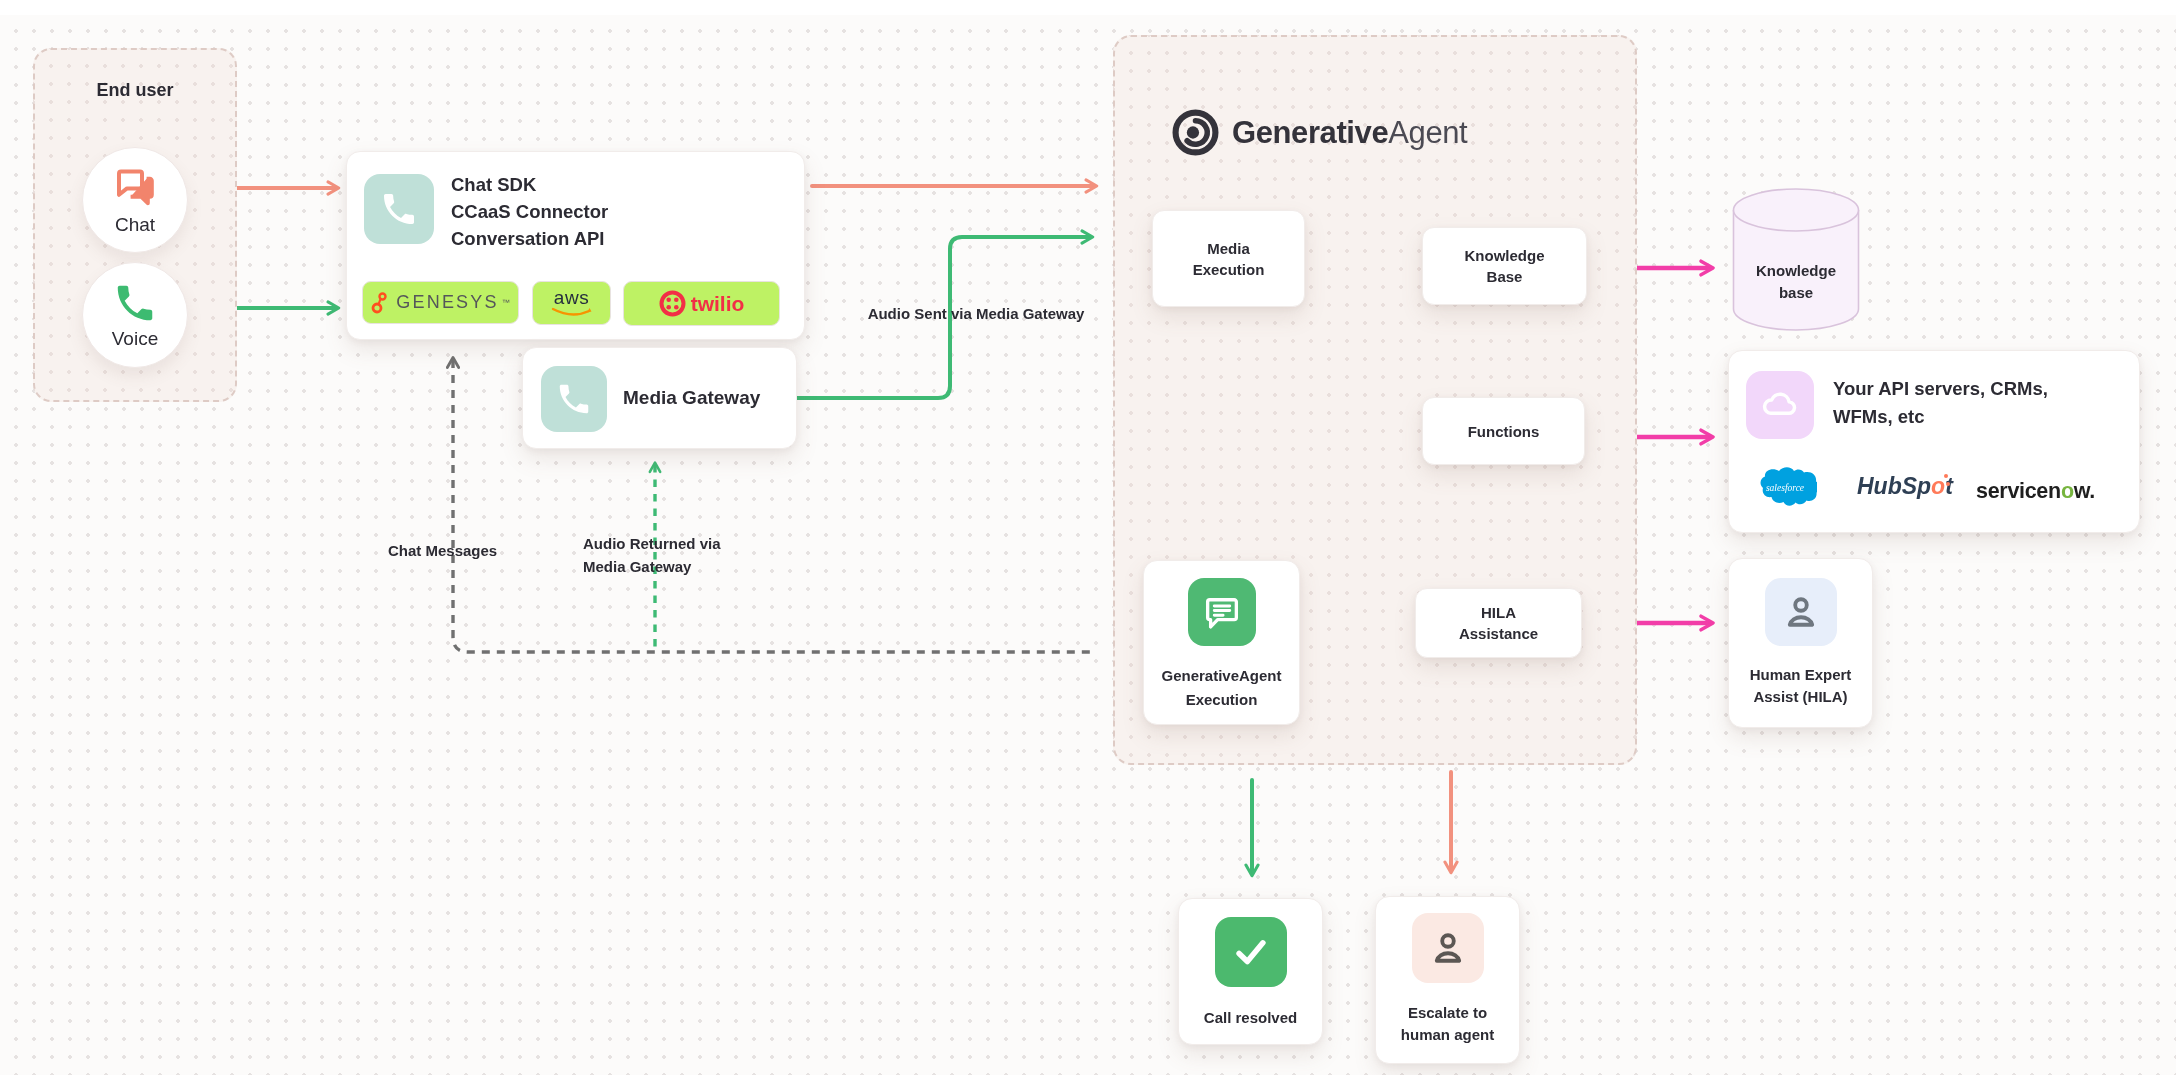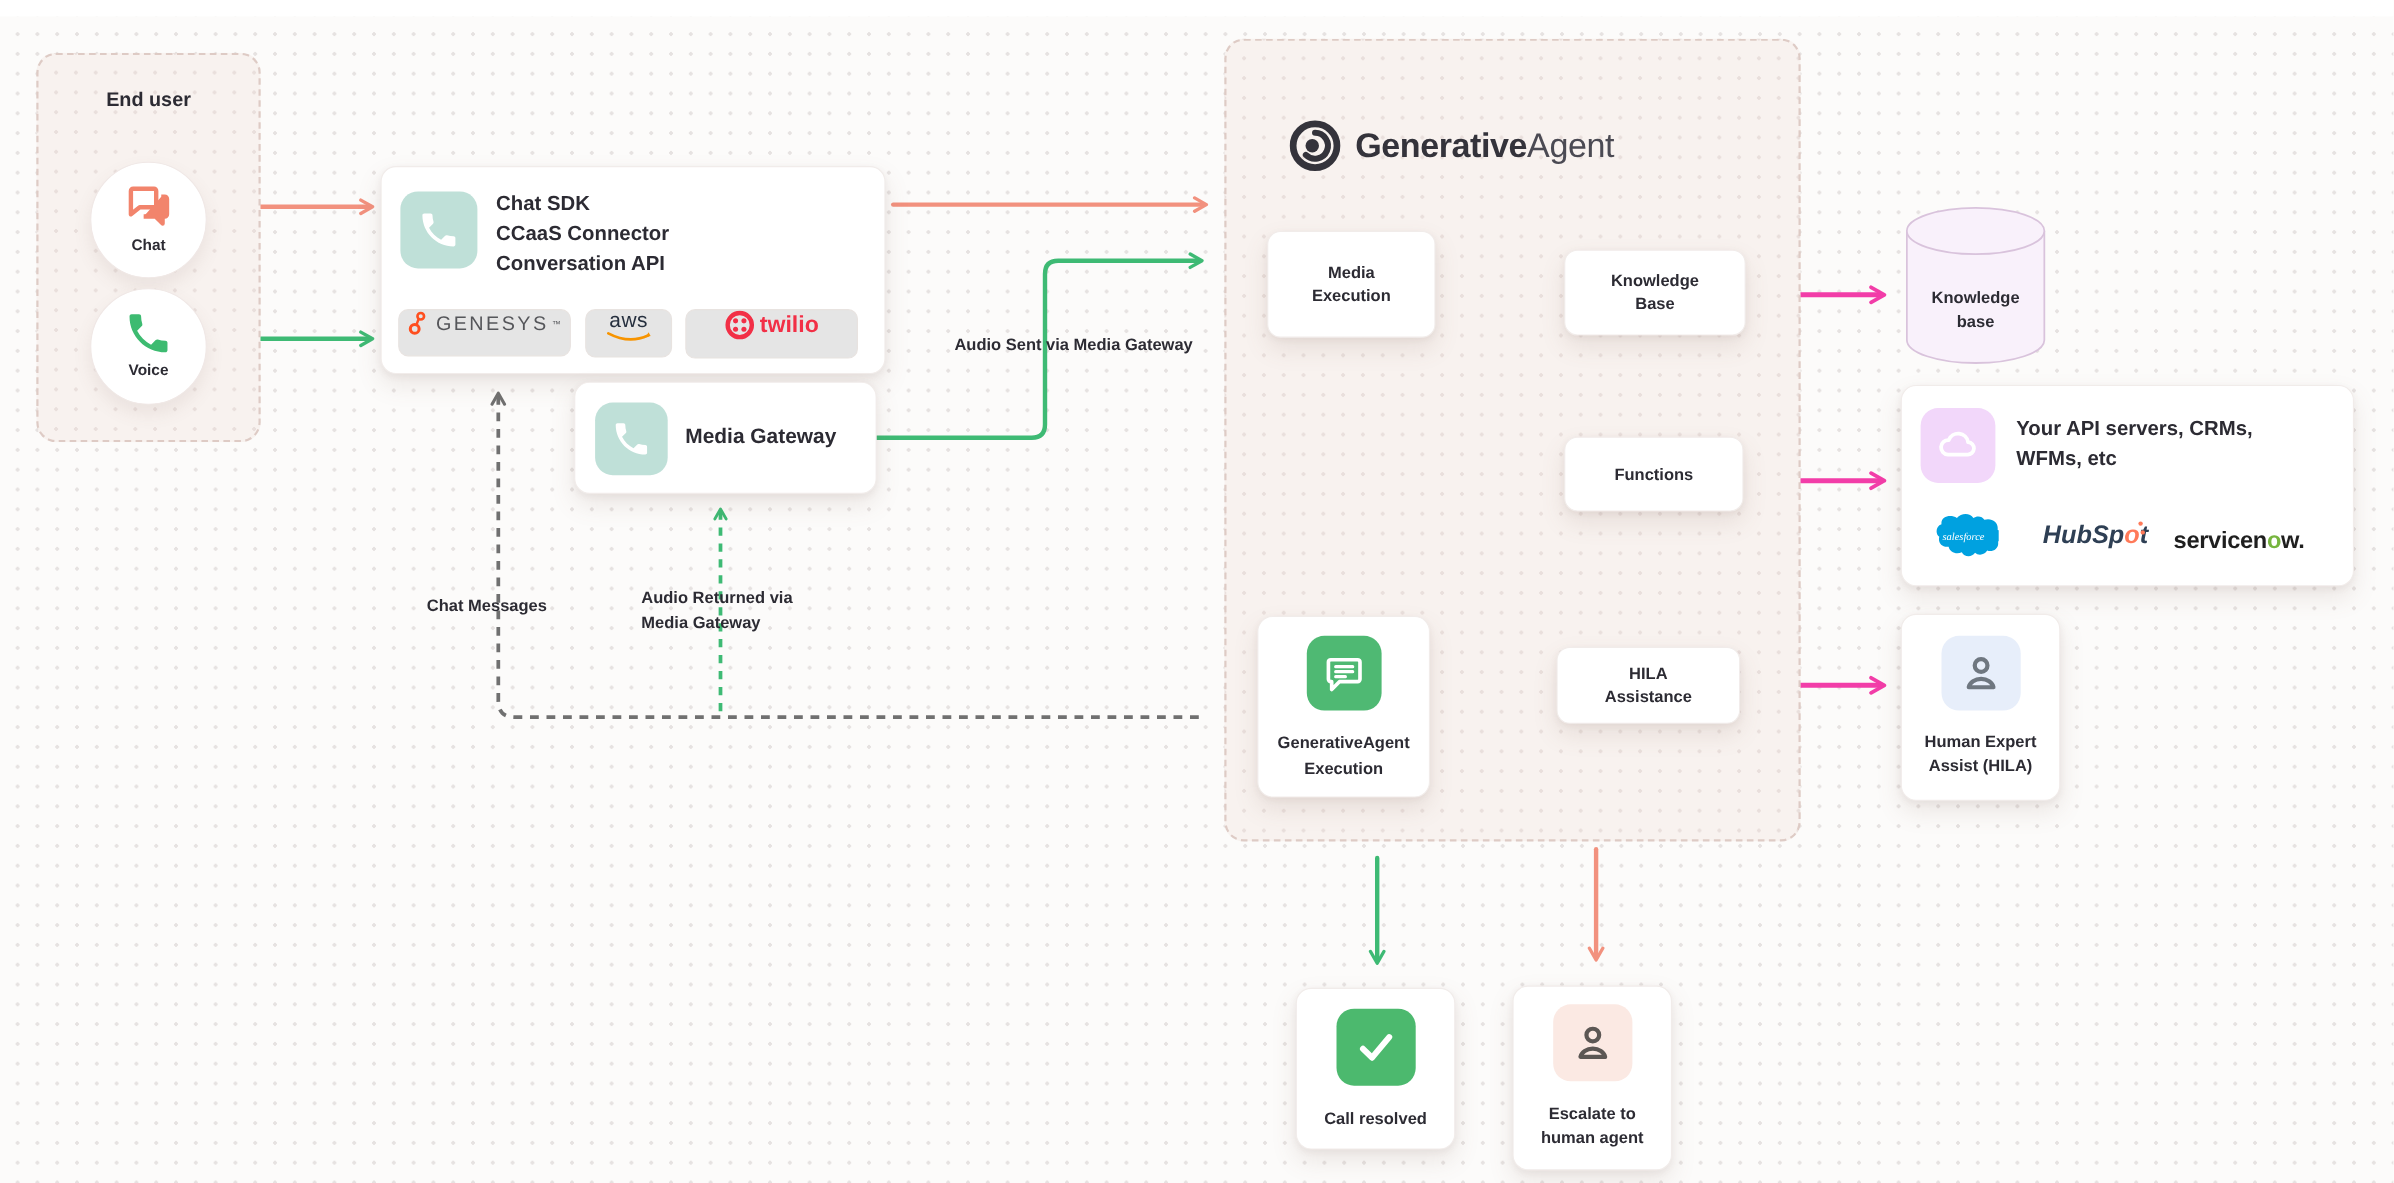--- a/index.html
+++ b/index.html
@@ -26,25 +26,25 @@
     background-image:radial-gradient(circle,#E9DFDC 1.7px,transparent 1.8px);
     background-size:18px 18px;background-position:7px 7px;
     box-sizing:border-box;z-index:2;
   }
   .lbl{font-weight:700;color:var(--ink);}
   .circle{
     position:absolute;width:106px;height:106px;border-radius:50%;background:#fff;
     border:1px solid #F0E8E6;box-shadow:0 8px 16px rgba(120,90,80,.10);
     display:flex;flex-direction:column;align-items:center;box-sizing:border-box;
   }
-  .circle .cap{font-size:14px;font-weight:700;margin-top:2px;}
+  .circle .cap{font-size:19px;font-weight:400;margin-top:2px;}
   .iconbox{position:absolute;border-radius:16px;display:flex;align-items:center;justify-content:center;}
   .chip{
-    position:absolute;background:#e5e5e5;border:1.5px solid #E8E3E0;border-radius:9px;
-    display:flex;align-items:flex-start;justify-content:center;box-sizing:border-box;
+    position:absolute;background:#bef264;border:1.5px solid #E8E3E0;border-radius:9px;
+    display:flex;align-items:center;justify-content:center;box-sizing:border-box;
   }
   .brandrow{position:absolute;display:flex;align-items:center;gap:13px;}
   .brandtext{font-size:31px;letter-spacing:-0.4px;color:var(--brand_ink);}
   .brandtext b{font-weight:800;}
   .brandtext span{font-weight:400;color:#4B4A53;}
   .edge-label{position:absolute;font-size:15px;font-weight:700;color:var(--ink);z-index:4;white-space:nowrap;}
   
   .e{fill:none;stroke-linecap:round;stroke-linejoin:round;}
   .e-salmon{stroke:var(--salmon);stroke-width:4;}
   .e-green{stroke:var(--green);stroke-width:4;}

